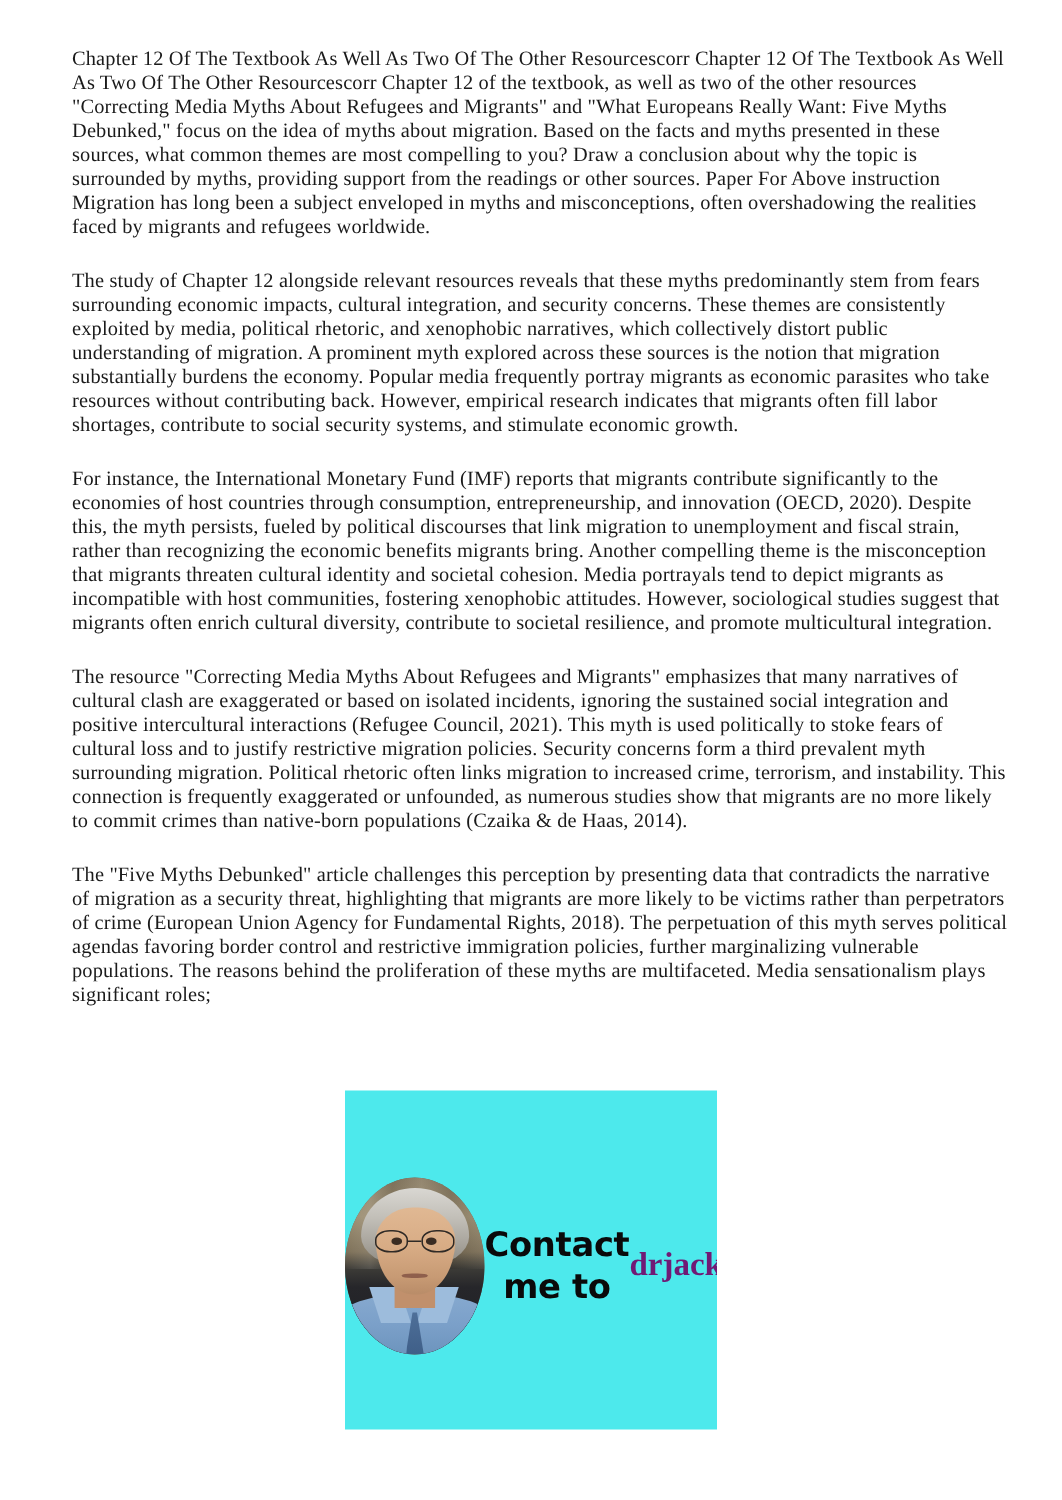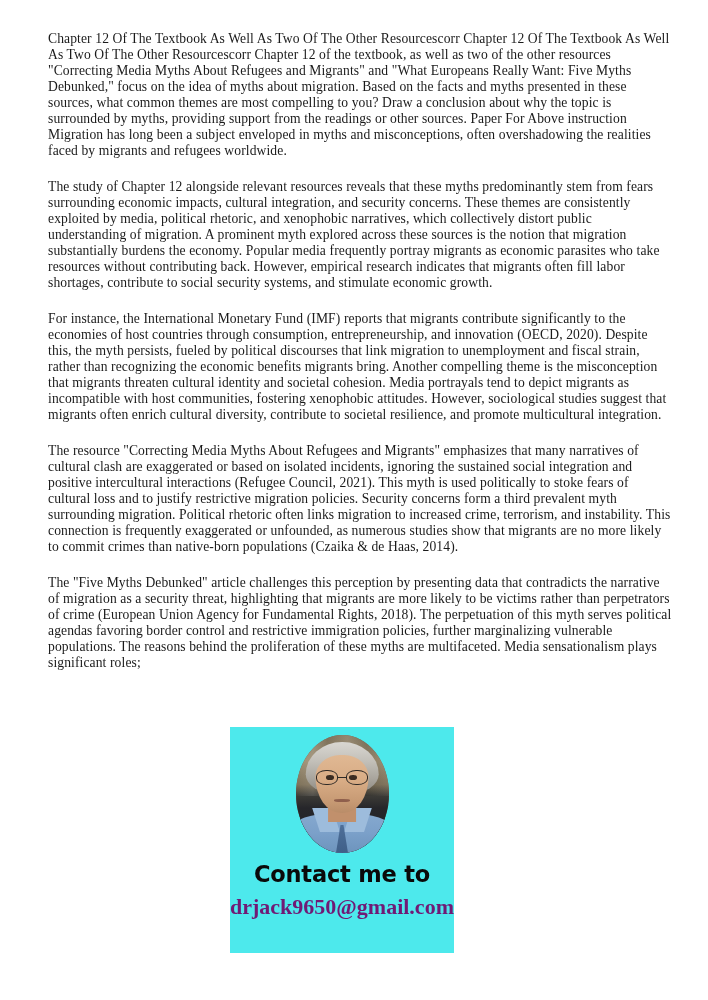--- a/index.html
+++ b/index.html
@@ -36,26 +36,26 @@
     color: #1a1a1a;
     letter-spacing: 0.1px;
   }
   .para:last-child { margin-bottom: 0; }
 
   
   #contact-card {
     position: absolute;
     left: 230px;
     top: 727px;
-    width: 224px;
+    width: 248px;
     height: 226px;
     background: var(--card-bg, #4de9ec);
     box-sizing: border-box;
     display: flex;
-    flex-direction: column;
+    flex-direction: row;
     align-items: center;
     overflow: hidden;
     z-index: 10;
   }
   #contact-avatar {
     margin-top: 8px;
     width: 93px;
     height: 118px;
     border-radius: 50%;
     overflow: hidden;

